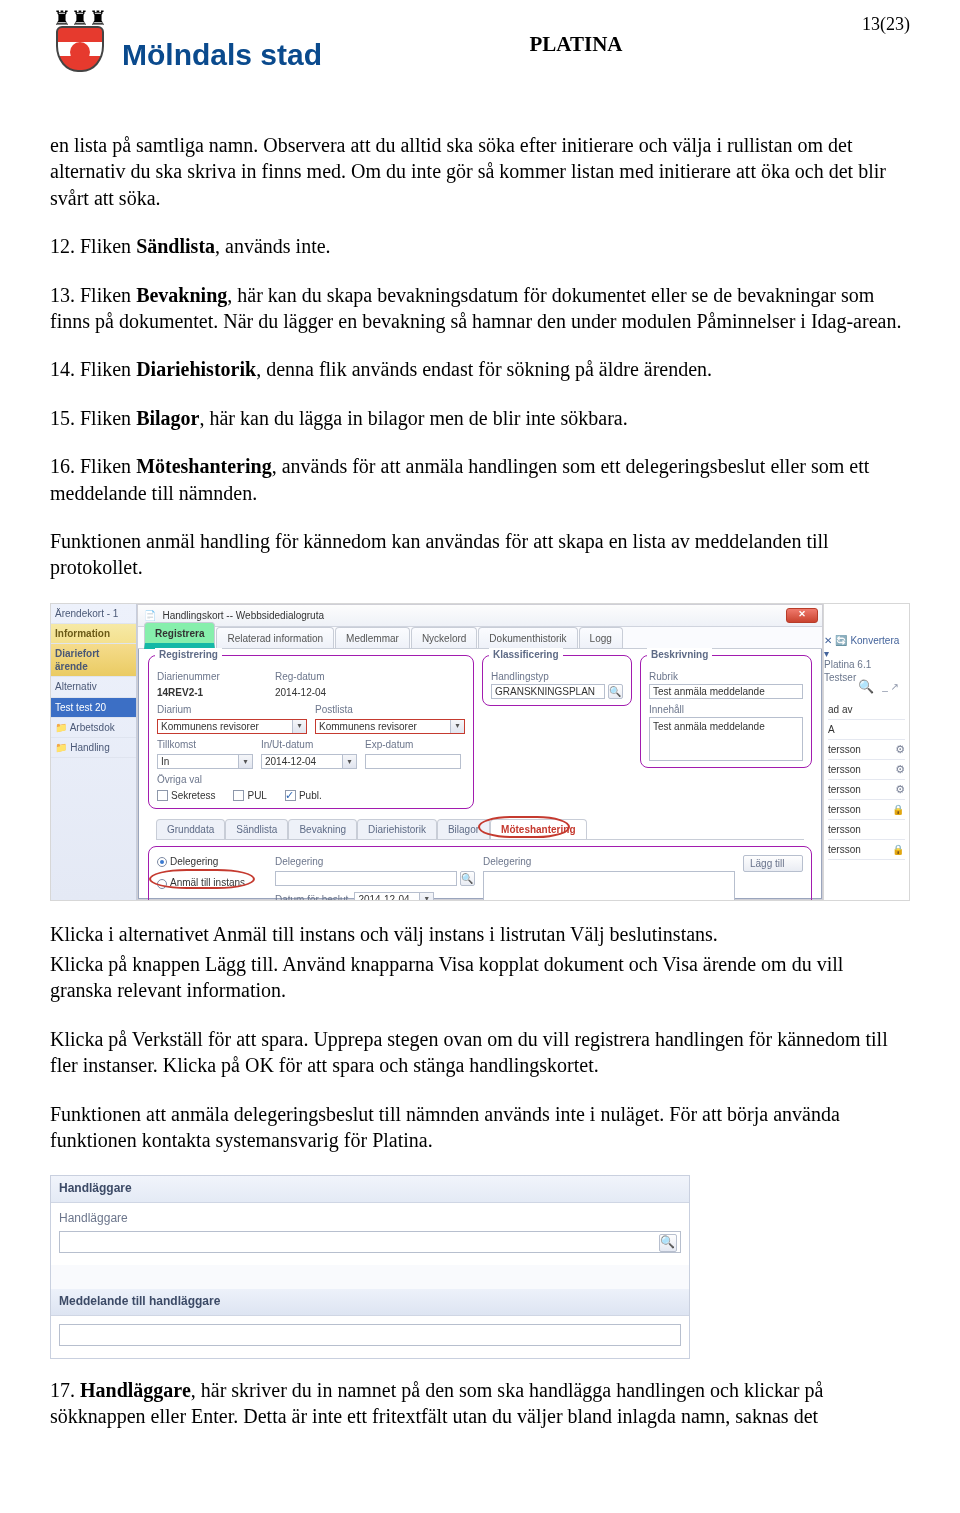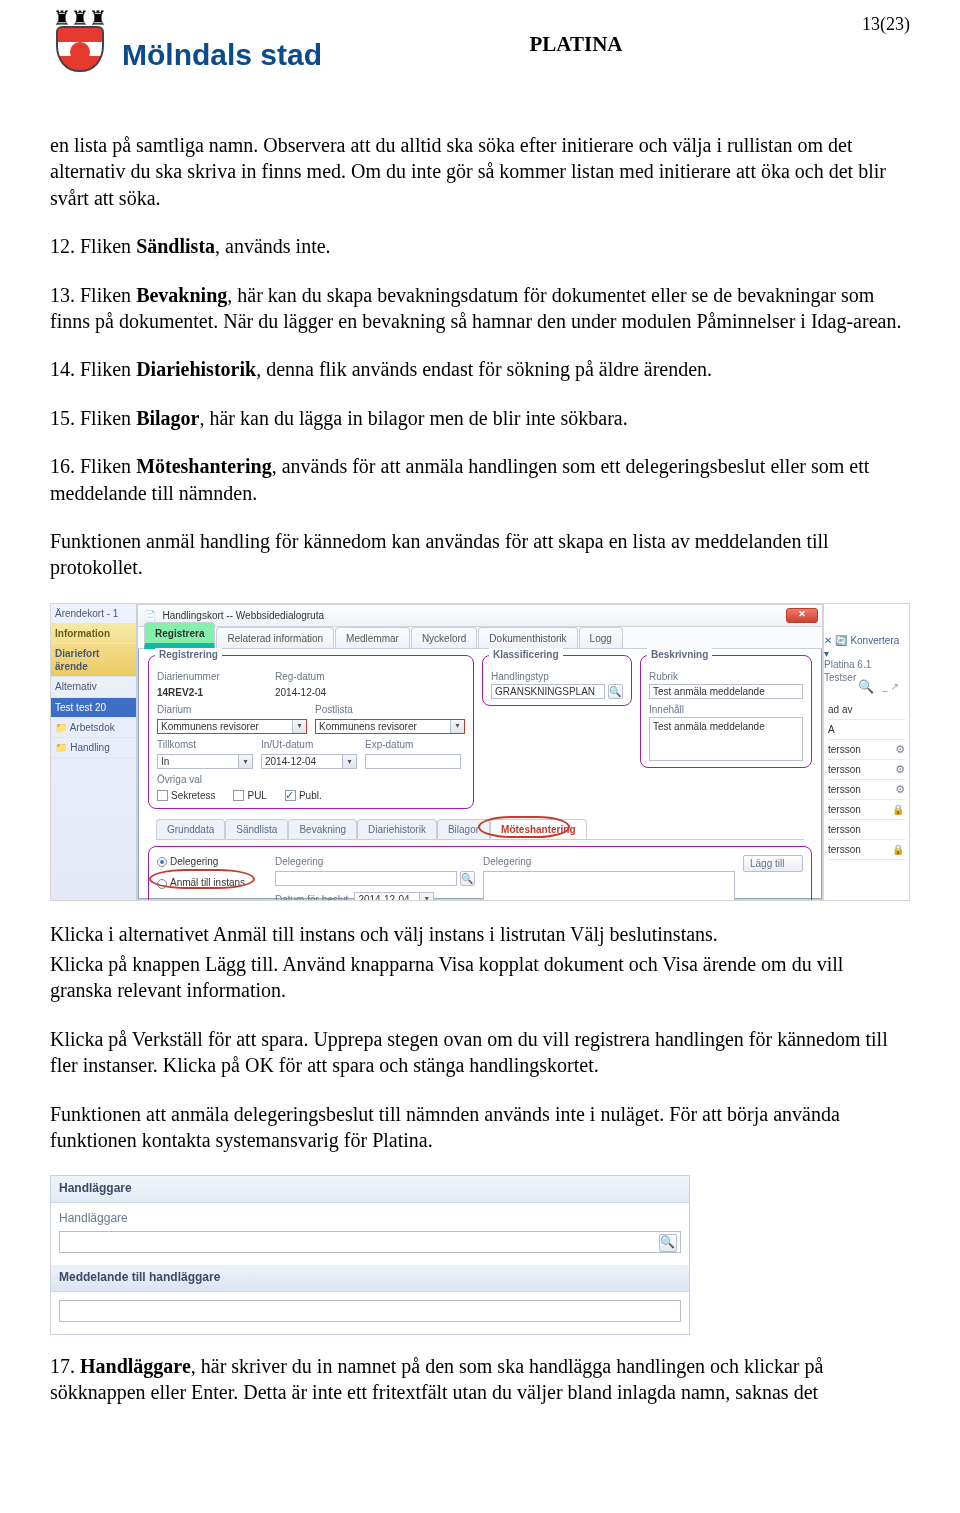--- a/index.html
+++ b/index.html
@@ -408,21 +408,21 @@
     <div class="shot2">
       <div class="hrow">Handläggare</div>
       <div class="irow">
         <div style="color:#6c768c;margin-bottom:4px;">Handläggare</div>
         <div class="inp2">
           <div class="q">
               <span>🔍</span>
             </div>
         </div>
       </div>
-      <div class="hrow" style="background:linear-gradient(#edf1fa,#dde4f2);">Meddelande till handläggare</div>
+      <div class="hrow" style="background:linear-gradient(#edf1fa,#dde4f2);margin-top:24px;">Meddelande till handläggare</div>
       <div class="irow">
         <div class="inp2"></div>
       </div>
     </div>
 
     <p style="margin-bottom:0;">
       <span>17. </span><span class="b">Handläggare</span><span>, här skriver du in namnet på den som ska handlägga handlingen och klickar på sökknappen eller Enter. Detta är inte ett fritextfält utan du väljer bland inlagda namn, saknas det</span>
     </p>
   </div>
 </div>

